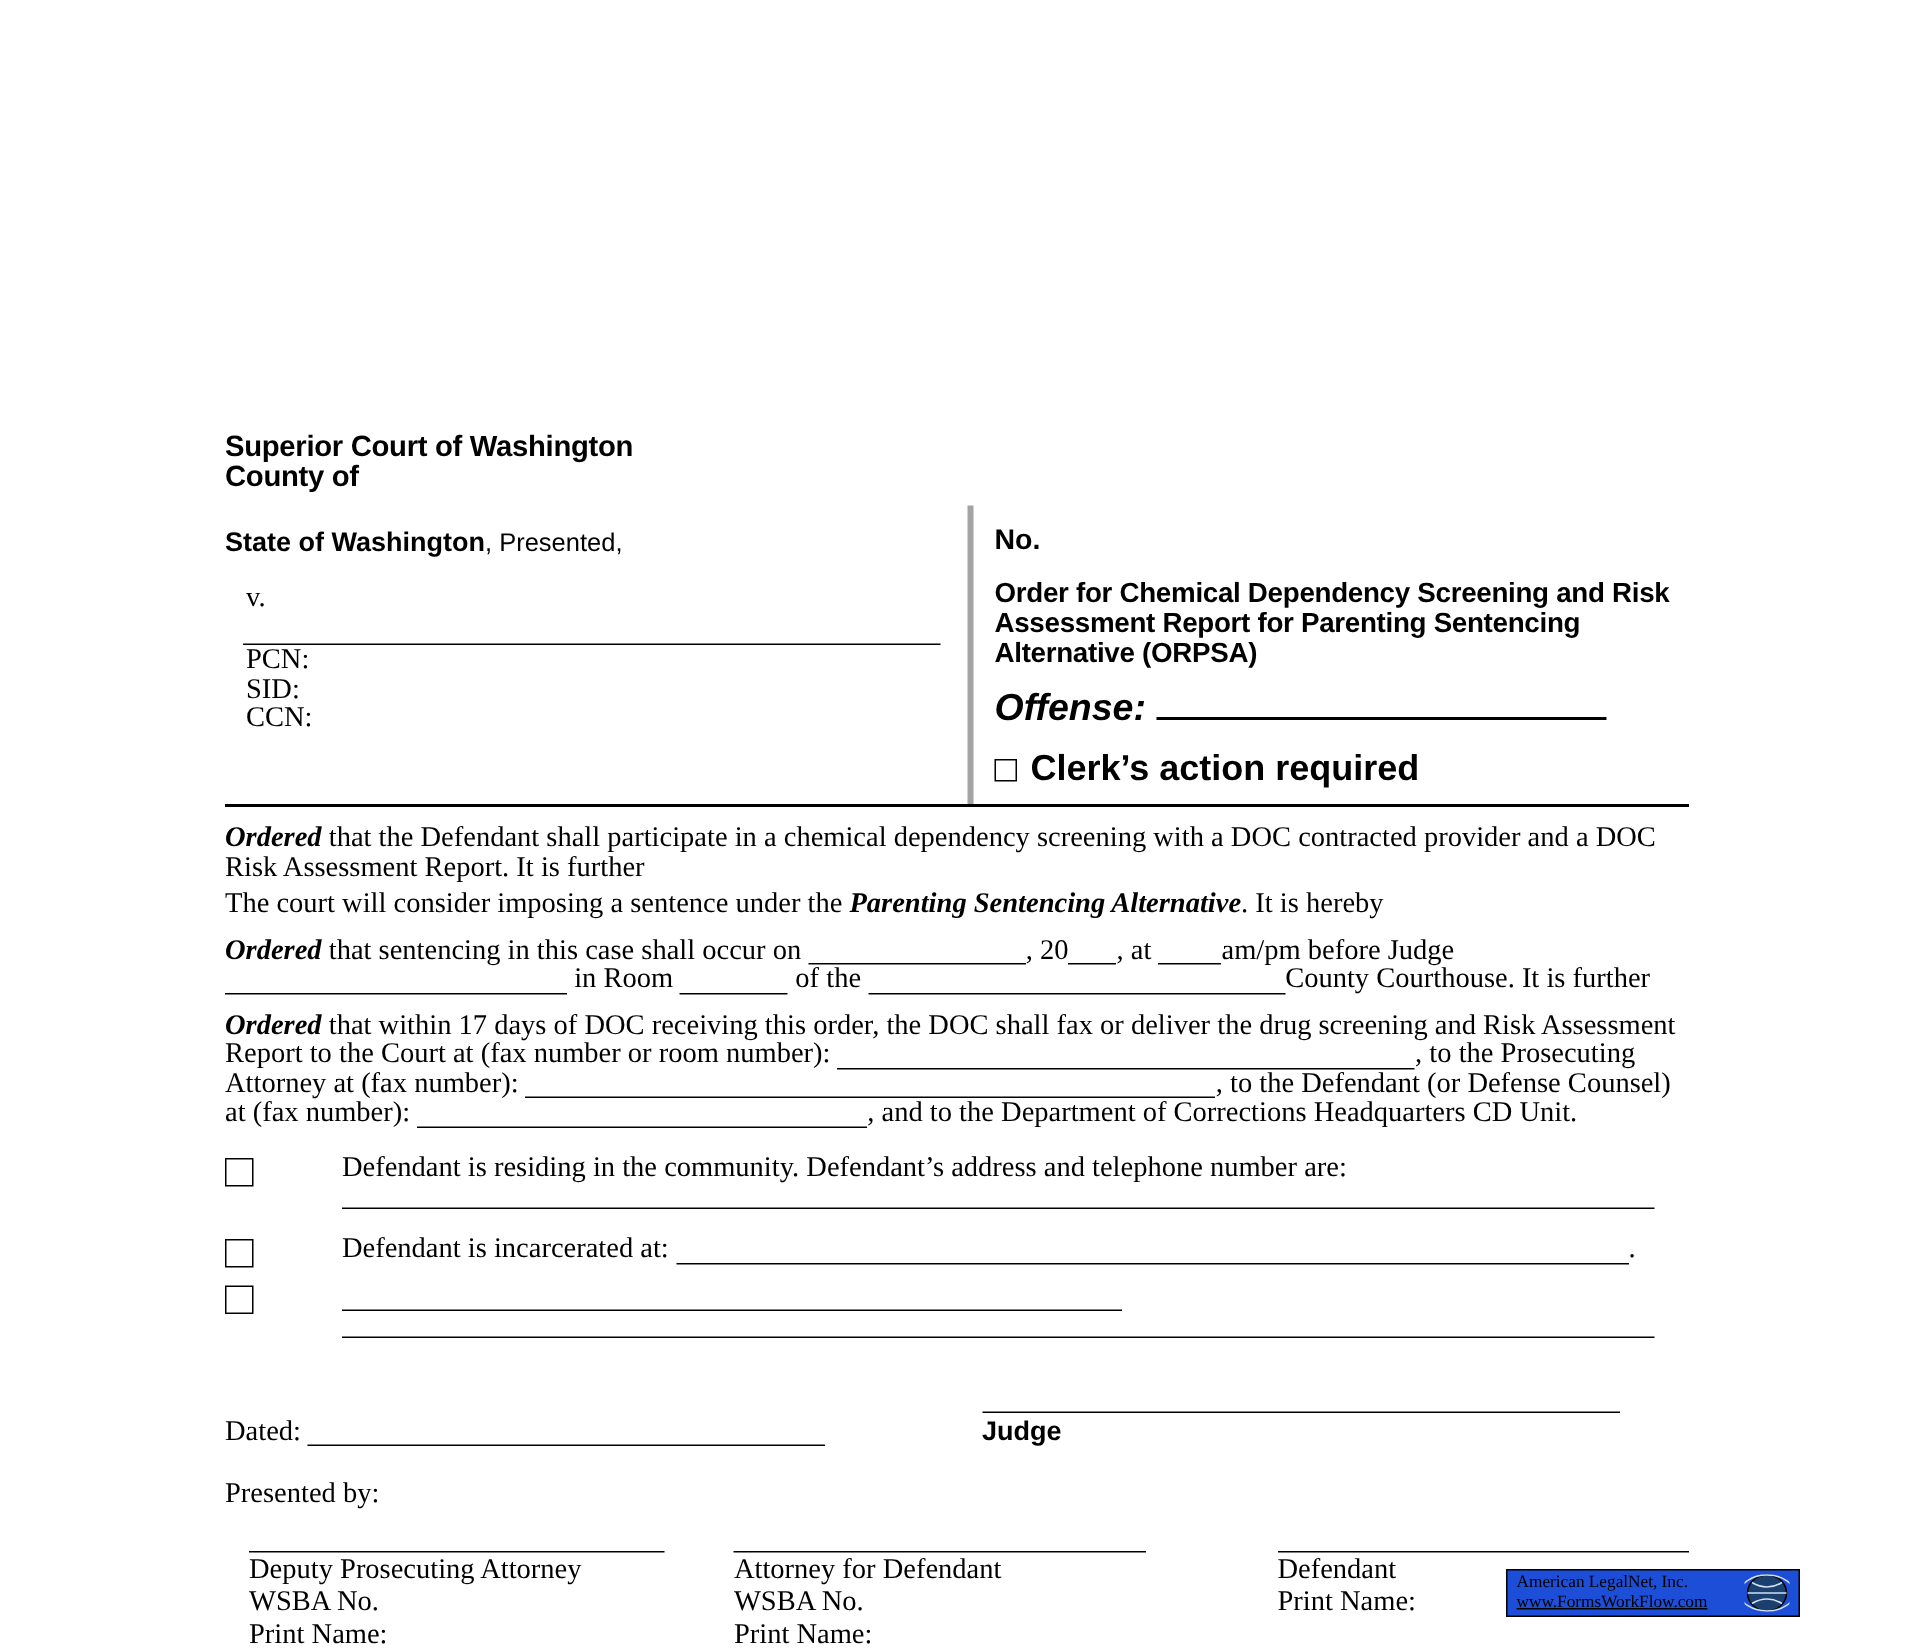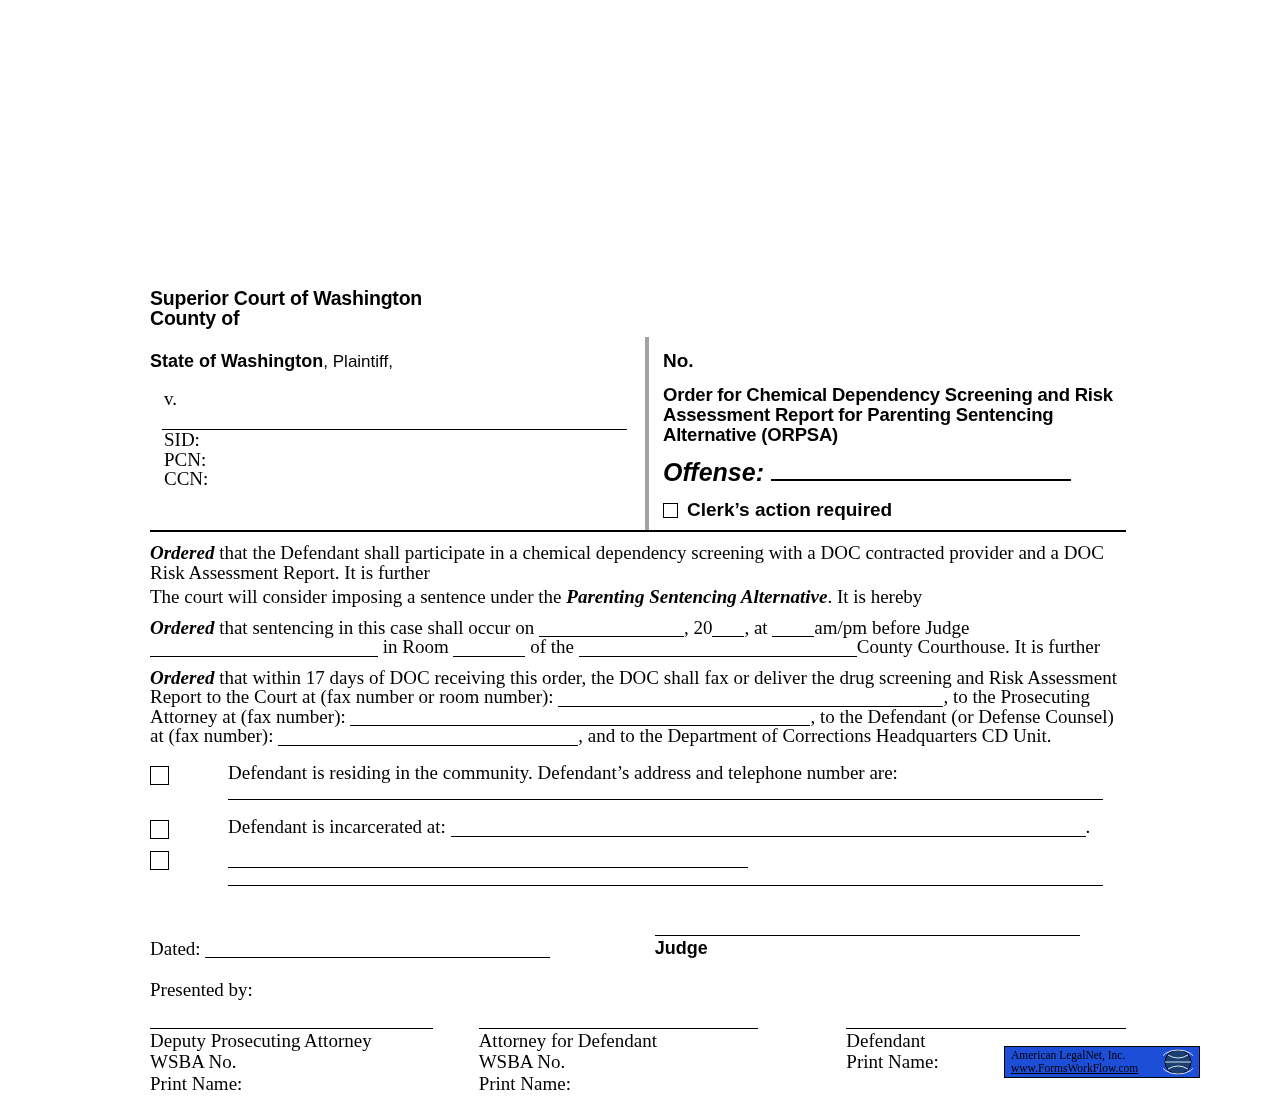--- a/index.html
+++ b/index.html
@@ -132,21 +132,21 @@
     width: 15px;
     height: 15px;
     border: 1.6px solid #000;
     display: inline-block;
     box-sizing: border-box;
     background: #fff;
   }
   .clerk-label {
     font-family: "Liberation Sans", sans-serif;
     font-weight: bold;
-    font-size: 19px;
+    font-size: 24px;
     padding-left: 9px;
     text-align: right;
   }
 
   
   .body {
     margin-top: 7px;
     font-size: 19px;
     line-height: 19.5px;
     width: 976px;
@@ -227,21 +227,21 @@
   .sig-col { box-sizing: border-box; }
   .sig-col .rule {
     border-top: 1px solid #000;
     height: 0;
   }
   .sig-col .l {
     font-size: 19px;
     line-height: 19.5px;
     padding-top: 2px;
   }
-  .sig-col.c1 { width: 288px; }
+  .sig-col.c1 { width: 288px; margin-left: 16px; }
   .sig-col.c2 { width: 285px; margin-left: 46px; }
   .sig-col.c3 { width: 285px; margin-left: 88px; }
 
   
   .logo {
     position: absolute;
     left: 1004px;
     top: 1046px;
     width: 196px;
     height: 32px;
@@ -276,26 +276,26 @@
   <div class="doc">
 
     <div class="court-title">
       <div>Superior Court of Washington</div>
       <div>County of</div>
     </div>
 
     <div class="caption">
       <div class="caption-left">
         <div class="party-line">
-          <span>State of Washington</span><span class="plaintiff">,  Plaintiff,</span>
+          <span>State of Washington</span><span class="plaintiff">,  Presented,</span>
         </div>
         <div class="vline">v.</div>
         <div class="defendant-rule"></div>
+        <div class="idline">PCN:</div>
         <div class="idline">SID:</div>
-        <div class="idline">PCN:</div>
         <div class="idline">CCN:</div>
         <div class="spacer"></div>
       </div>
 
       <div class="caption-right">
         <div class="no-line">No.</div>
         <div class="doc-title">Order for Chemical Dependency Screening and Risk Assessment Report for Parenting Sentencing Alternative (ORPSA)</div>
         <div class="offense">
           <span>Offense</span><span>:</span>
           <span class="fill"></span>

